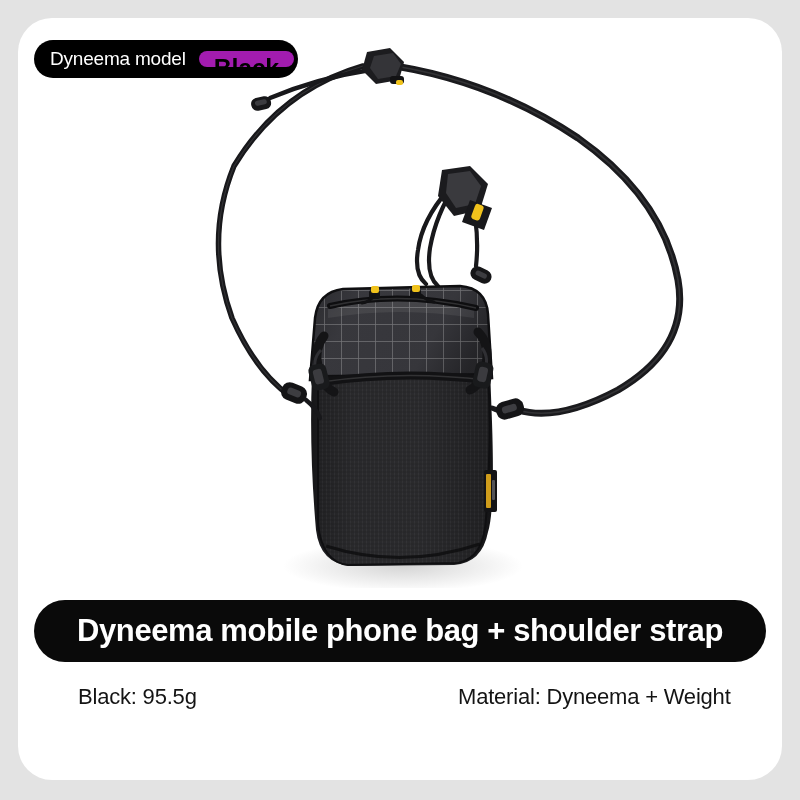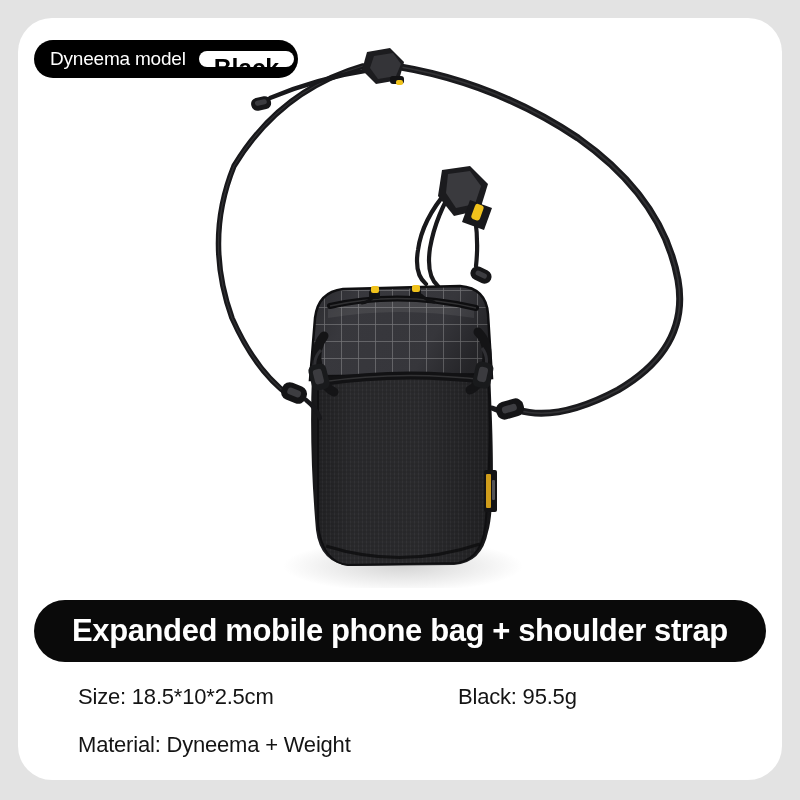--- a/index.html
+++ b/index.html
@@ -42,21 +42,21 @@
   #model-badge-type {
     color: #ffffff;
     font-size: 19px;
     font-weight: normal;
     letter-spacing: -0.2px;
     padding: 0 13px 0 16px;
     white-space: nowrap;
     line-height: 38px;
   }
   #model-badge-value {
-    background: #ffffff;
+    background: #a21caf;
     color: #000000;
     font-size: 25px;
     font-weight: bold;
     letter-spacing: -0.3px;
     border-radius: 17px;
     padding: 0 15px;
     margin-right: 2px;
     height: 16px;
     line-height: 34px;
     white-space: nowrap;
@@ -268,22 +268,21 @@
         <rect x="466" y="452" width="13" height="42" rx="2" fill="#131315"></rect>
         <rect x="468" y="456" width="5" height="34" rx="1" fill="#dfa81c" opacity="0.92"></rect>
         <rect x="474" y="462" width="3" height="20" rx="1" fill="#8a8a8e" opacity="0.55"></rect>
       </g>
 
       <path d="M308 528 Q384 552 462 526" fill="none" stroke="#0c0c0e" stroke-width="3" opacity="0.8"></path>
     </svg>
   </div>
 
   <div id="headline-banner">
-    <span id="headline-text">Expanded mobile phone bag + shoulder strap</span>
+    <span id="headline-text">Dyneema mobile phone bag + shoulder strap</span>
   </div>
 
   <div id="spec-grid">
-    <div class="spec-item">Size: 18.5*10*2.5cm</div>
     <div class="spec-item">Black: 95.5g</div>
     <div class="spec-item">Material: Dyneema + Weight</div>
   </div>
 
 </div>
 
 </body></html>

